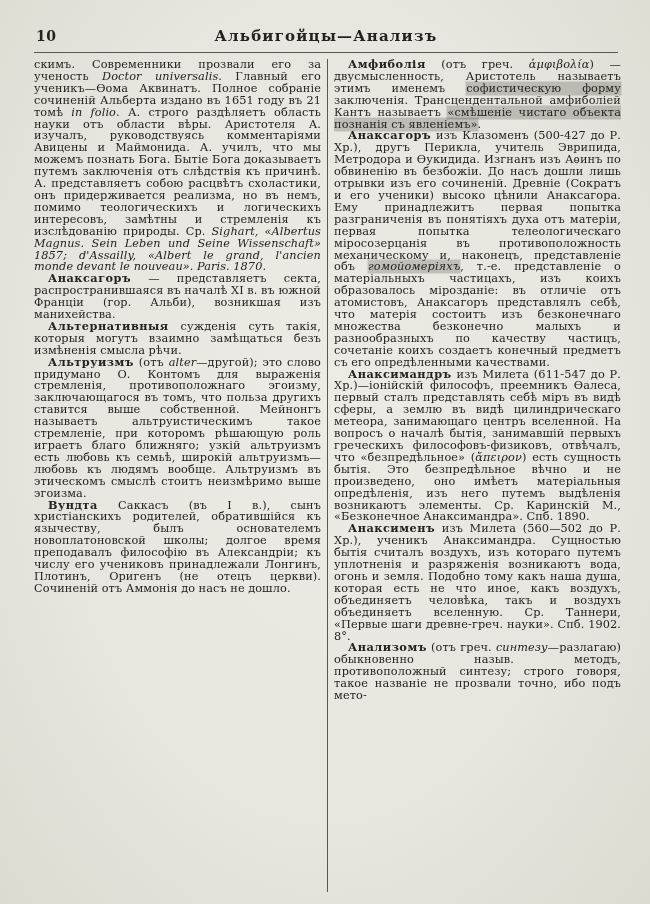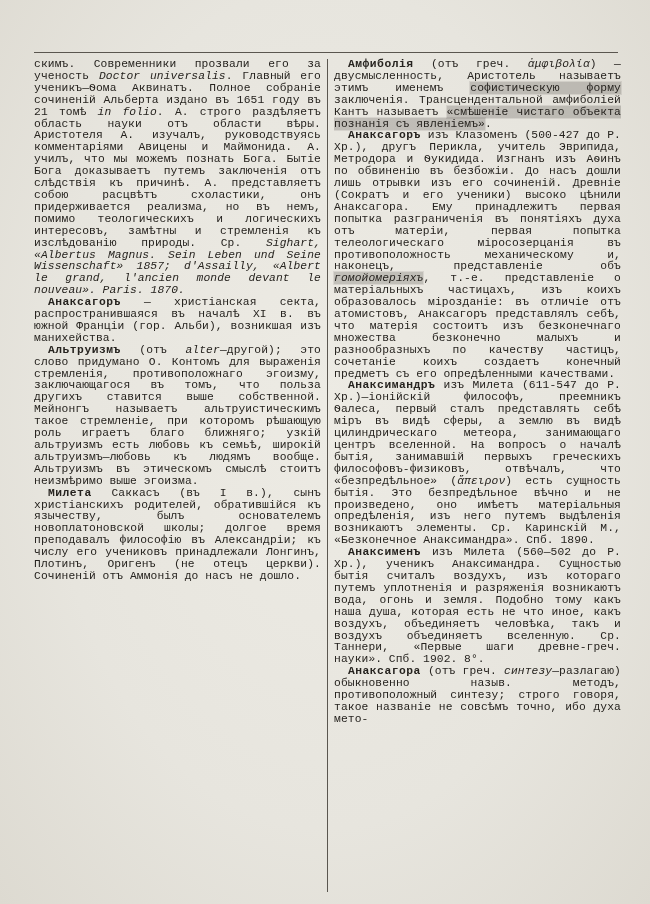--- a/index.html
+++ b/index.html
@@ -27,21 +27,21 @@
     position: absolute; left: 0; right: 0; top: 1px;
     text-align: center; font-weight: bold;
     font-size: 15px; letter-spacing: 1.2px;
   }
   .header-rule {
     position: absolute; top: 52px; left: 34px; right: 32px;
     border: none; border-top: 1px solid #5a564f; height: 0;
   }
   .content {
     position: absolute; top: 59px; left: 34px; right: 29px; bottom: 12px;
-    display: flex; align-items: stretch; font-family: Liberation Mono, monospace;
+    display: flex; align-items: stretch;
   }
   .column {
     width: 287px;
     font-size: 11.3px;
     line-height: 11.9px;
     text-align: justify;
     letter-spacing: 0.1px;
     word-spacing: -0.2px;
   }
   .divider {
@@ -50,30 +50,35 @@
   .entry { text-indent: 14px; margin: 0; }
   .entry.cont { text-indent: 0; }
   .entry b { letter-spacing: 0.5px; }
   .it { font-style: italic; }
   .hl { background: rgba(45, 42, 36, 0.22); box-shadow: 0 0 0 1px rgba(45,42,36,0.10); }
 </style>
 </head>
 <body>
 
 <div class="page">
+  <div class="header">
+    <span class="pagenum">10</span>
+    <span class="running-title">Альбигойцы—Анализъ</span>
+  </div>
   <div class="header-rule"></div>
   <div class="content">
     <div class="column col-left">
         <p class="entry cont"><span class="">скимъ. Современники прозвали его за ученость </span><span class="it">Doctor universalis</span><span class="">. Главный его ученикъ—Ѳома Аквинатъ. Полное собраніе сочиненій Альберта издано въ 1651 году въ 21 томѣ </span><span class="it">in folio</span><span class="">. А. строго раздѣляетъ область науки отъ области вѣры. Аристотеля А. изучалъ, руководствуясь комментаріями Авицены и Маймонида. А. училъ, что мы можемъ познать Бога. Бытіе Бога доказываетъ путемъ заключенія отъ слѣдствія къ причинѣ. А. представляетъ собою расцвѣтъ схоластики, онъ придерживается реализма, но въ немъ, помимо теологическихъ и логическихъ интересовъ, замѣтны и стремленія къ изслѣдованію природы. Ср. </span><span class="it">Sighart, «Albertus Magnus. Sein Leben und Seine Wissenschaft» 1857; d'Assailly, «Albert le grand, l'ancien monde devant le nouveau». Paris. 1870.</span></p>
-        <p class="entry"><b>Анаксагоръ</b><span class=""> — христіанская секта, распространившаяся въ началѣ XI в. въ южной Франціи (гор. Альби), возникшая изъ манихейства.</span></p>
+        <p class="entry"><b>Анаксагоръ</b><span class=""> — представляетъ секта, распространившаяся въ началѣ XI в. въ южной Франціи (гор. Альби), возникшая изъ манихейства.</span></p>
+        <p class="entry"><b>Альтернативныя</b><span class=""> сужденія суть такія, которыя могутъ взаимно замѣщаться безъ измѣненія смысла рѣчи.</span></p>
         <p class="entry"><b>Альтруизмъ</b><span class=""> (отъ </span><span class="it">alter</span><span class="">—другой); это слово придумано О. Контомъ для выраженія стремленія, противоположнаго эгоизму, заключающагося въ томъ, что польза другихъ ставится выше собственной. Мейнонгъ называетъ альтруистическимъ такое стремленіе, при которомъ рѣшающую роль играетъ благо ближняго; узкій альтруизмъ есть любовь къ семьѣ, широкій альтруизмъ—любовь къ людямъ вообще. Альтруизмъ въ этическомъ смыслѣ стоитъ неизмѣримо выше эгоизма.</span></p>
-        <p class="entry"><b>Милета</b><span class=""> Саккасъ (въ I в.), сынъ христіанскихъ родителей, обратившійся къ язычеству, былъ основателемъ новоплатоновской школы; долгое время преподавалъ философію въ Александріи; къ числу его учениковъ принадлежали Лонгинъ, Плотинъ, Оригенъ (не отецъ церкви). Сочиненій отъ Аммонія до насъ не дошло.</span></p>
+        <p class="entry"><b>Вундта</b><span class=""> Саккасъ (въ I в.), сынъ христіанскихъ родителей, обратившійся къ язычеству, былъ основателемъ новоплатоновской школы; долгое время преподавалъ философію въ Александріи; къ числу его учениковъ принадлежали Лонгинъ, Плотинъ, Оригенъ (не отецъ церкви). Сочиненій отъ Аммонія до насъ не дошло.</span></p>
       </div>
     <div class="divider"></div>
     <div class="column col-right">
         <p class="entry"><b>Амфиболія</b><span class=""> (отъ греч. </span><span class="it">ἀμφιβολία</span><span class="">) — двусмысленность, Аристотель называетъ этимъ именемъ </span><span class="hl">софистическую форму</span><span class=""> заключенія. Трансцендентальной амфиболіей Кантъ называетъ </span><span class="hl">«смѣшеніе чистаго объекта познанія съ явленіемъ»</span><span class="">.</span></p>
         <p class="entry"><b>Анаксагоръ</b><span class=""> изъ Клазоменъ (500-427 до Р. Хр.), другъ Перикла, учитель Эврипида, Метродора и Ѳукидида. Изгнанъ изъ Аѳинъ по обвиненію въ безбожіи. До насъ дошли лишь отрывки изъ его сочиненій. Древніе (Сократъ и его ученики) высоко цѣнили Анаксагора. Ему принадлежитъ первая попытка разграниченія въ понятіяхъ духа отъ матеріи, первая попытка телеологическаго міросозерцанія въ противоположность механическому и, наконецъ, представленіе объ </span><span class="it hl">гомойомеріяхъ</span><span class="">, т.-е. представленіе о матеріальныхъ частицахъ, изъ коихъ образовалось мірозданіе: въ отличіе отъ атомистовъ, Анаксагоръ представлялъ себѣ, что матерія состоитъ изъ безконечнаго множества безконечно малыхъ и разнообразныхъ по качеству частицъ, сочетаніе коихъ создаетъ конечный предметъ съ его опредѣленными качествами.</span></p>
         <p class="entry"><b>Анаксимандръ</b><span class=""> изъ Милета (611-547 до Р. Хр.)—іонійскій философъ, преемникъ Ѳалеса, первый сталъ представлять себѣ міръ въ видѣ сферы, а землю въ видѣ цилиндрическаго метеора, занимающаго центръ вселенной. На вопросъ о началѣ бытія, занимавшій первыхъ греческихъ философовъ-физиковъ, отвѣчалъ, что «безпредѣльное» (</span><span class="it">ἄπειρον</span><span class="">) есть сущность бытія. Это безпредѣльное вѣчно и не произведено, оно имѣетъ матеріальныя опредѣленія, изъ него путемъ выдѣленія возникаютъ элементы. Ср. Каринскій М., «Безконечное Анаксимандра». Спб. 1890.</span></p>
         <p class="entry"><b>Анаксименъ</b><span class=""> изъ Милета (560—502 до Р. Хр.), ученикъ Анаксимандра. Сущностью бытія считалъ воздухъ, изъ котораго путемъ уплотненія и разряженія возникаютъ вода, огонь и земля. Подобно тому какъ наша душа, которая есть не что иное, какъ воздухъ, объединяетъ человѣка, такъ и воздухъ объединяетъ вселенную. Ср. Таннери, «Первые шаги древне-греч. науки». Спб. 1902. 8°.</span></p>
-        <p class="entry"><b>Анаксагора</b><span class=""> (отъ греч. </span><span class="it">синтезу</span><span class="">—разлагаю) обыкновенно назыв. методъ, противоположный синтезу; строго говоря, такое названіе не совсѣмъ точно, ибо духа мето-</span></p>
+        <p class="entry"><b>Анализомъ</b><span class=""> (отъ греч. </span><span class="it">синтезу</span><span class="">—разлагаю) обыкновенно назыв. методъ, противоположный синтезу; строго говоря, такое названіе не прозвали точно, ибо подъ мето-</span></p>
       </div>
   </div>
 </div>
 
 </body></html>

